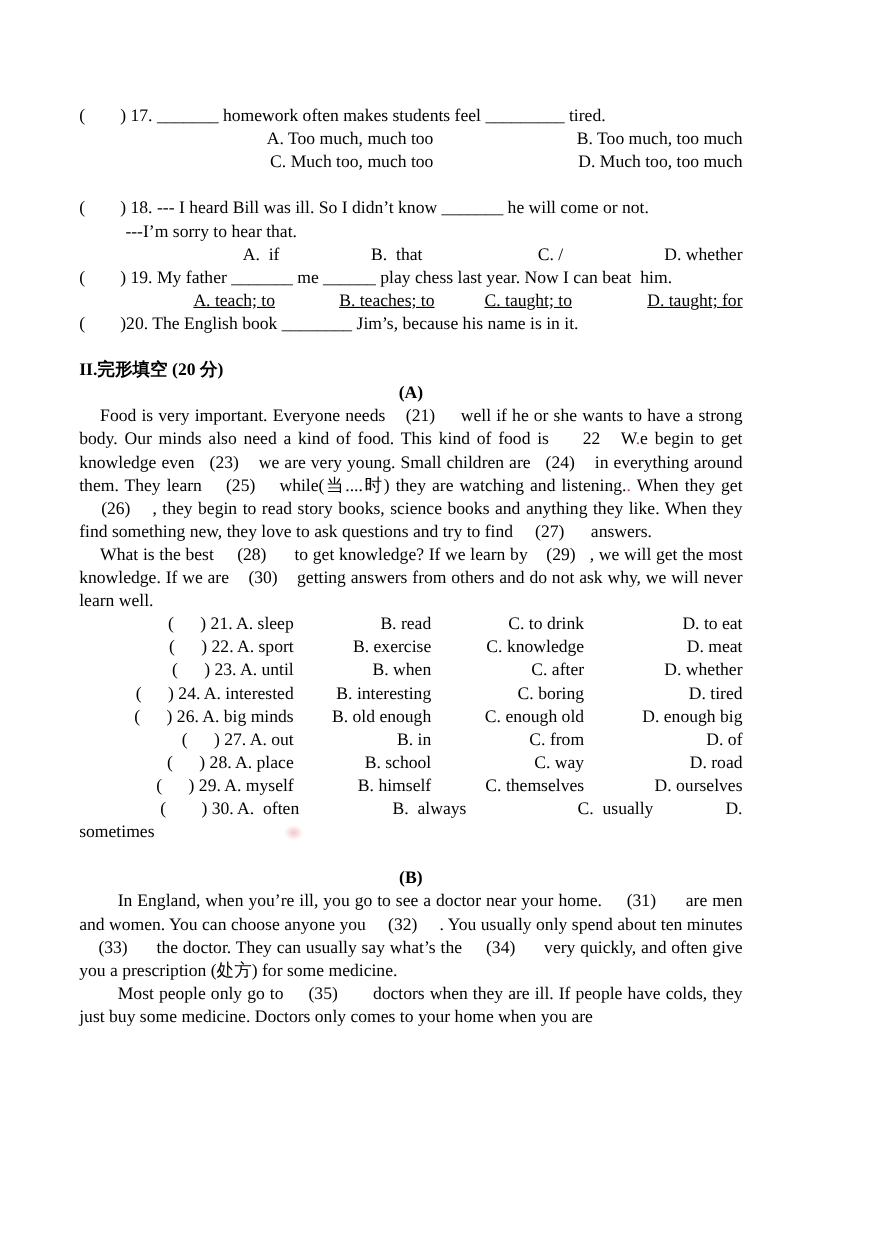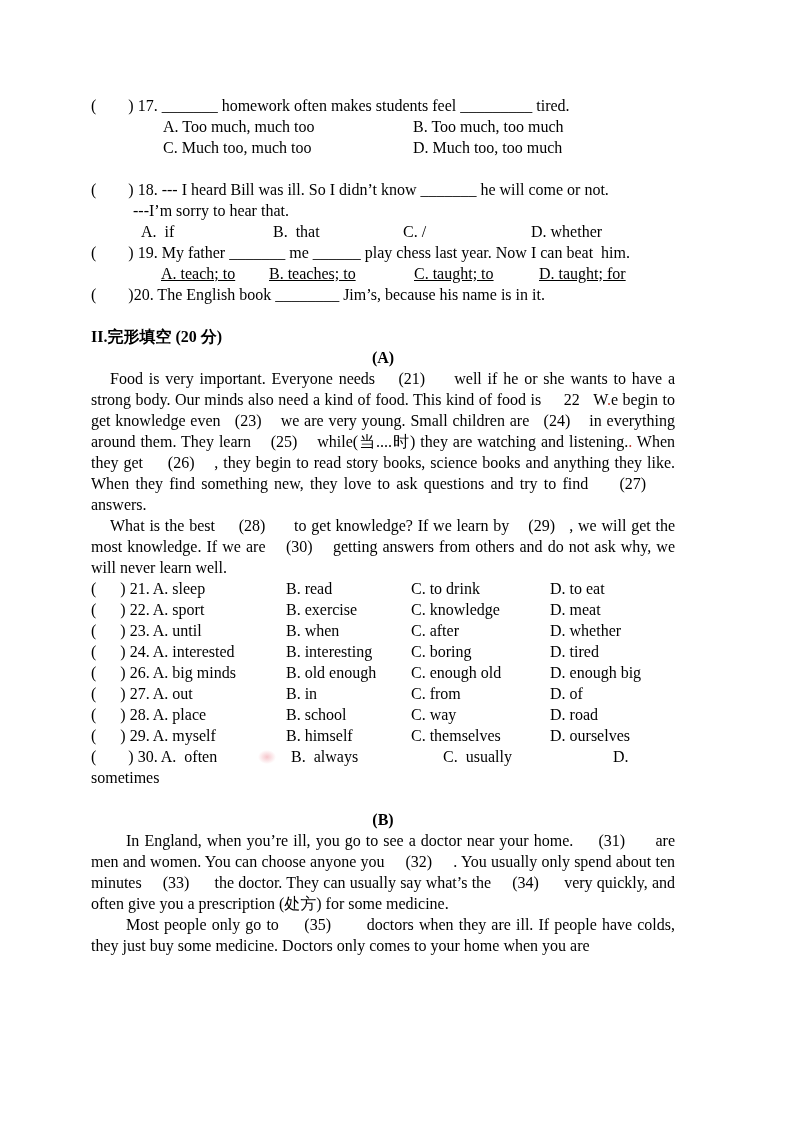--- a/index.html
+++ b/index.html
@@ -4,35 +4,35 @@
 <style>
   html,body{margin:0;padding:0;background:#ffffff;}
   body{
     font-family:"Liberation Serif","DejaVu Serif",serif;
     font-size:16px; color:#000; line-height:21px;
     width:793px; height:1122px; overflow:hidden;
   }
   .page{
     position:relative; box-sizing:border-box;
     width:793px; height:866px;
-    padding:95px 118px 0 91px;
+    padding:95px 118px 0 72px;
   }
   .line{white-space:nowrap;}
   .gap{height:21px;}
   .reply{padding-left:42px;}
   .heading{font-weight:bold;}
   .center-label{text-align:center; font-weight:bold;}
   .para{margin:0; text-align:justify;}
   .indent-a{text-indent:19px;}
   .indent-b{text-indent:35px;}
   .blank{
     text-decoration-skip-ink:none;
     text-underline-offset:3px;
   }
-  .optrow{display:grid;}
+  .optrow{display:grid;text-align:right;}
   .cell{white-space:nowrap;}
   .r17{padding-left:72px; grid-template-columns:250px auto;}
   .r18{padding-left:50px; grid-template-columns:132px 130px 128px auto;}
   .r19{padding-left:70px; grid-template-columns:108px 145px 125px auto;text-decoration:underline;}
   .r20{padding-left:70px; grid-template-columns:112px 132px 126px auto;}
   .rc {grid-template-columns:195px 125px 139px auto;}
   .r30{grid-template-columns:200px 152px 170px auto;}
   .smudge{
     position:absolute; left:258px; top:750px; width:18px; height:14px;
     background:radial-gradient(closest-side, rgba(238,150,160,0.55), rgba(238,150,160,0));

